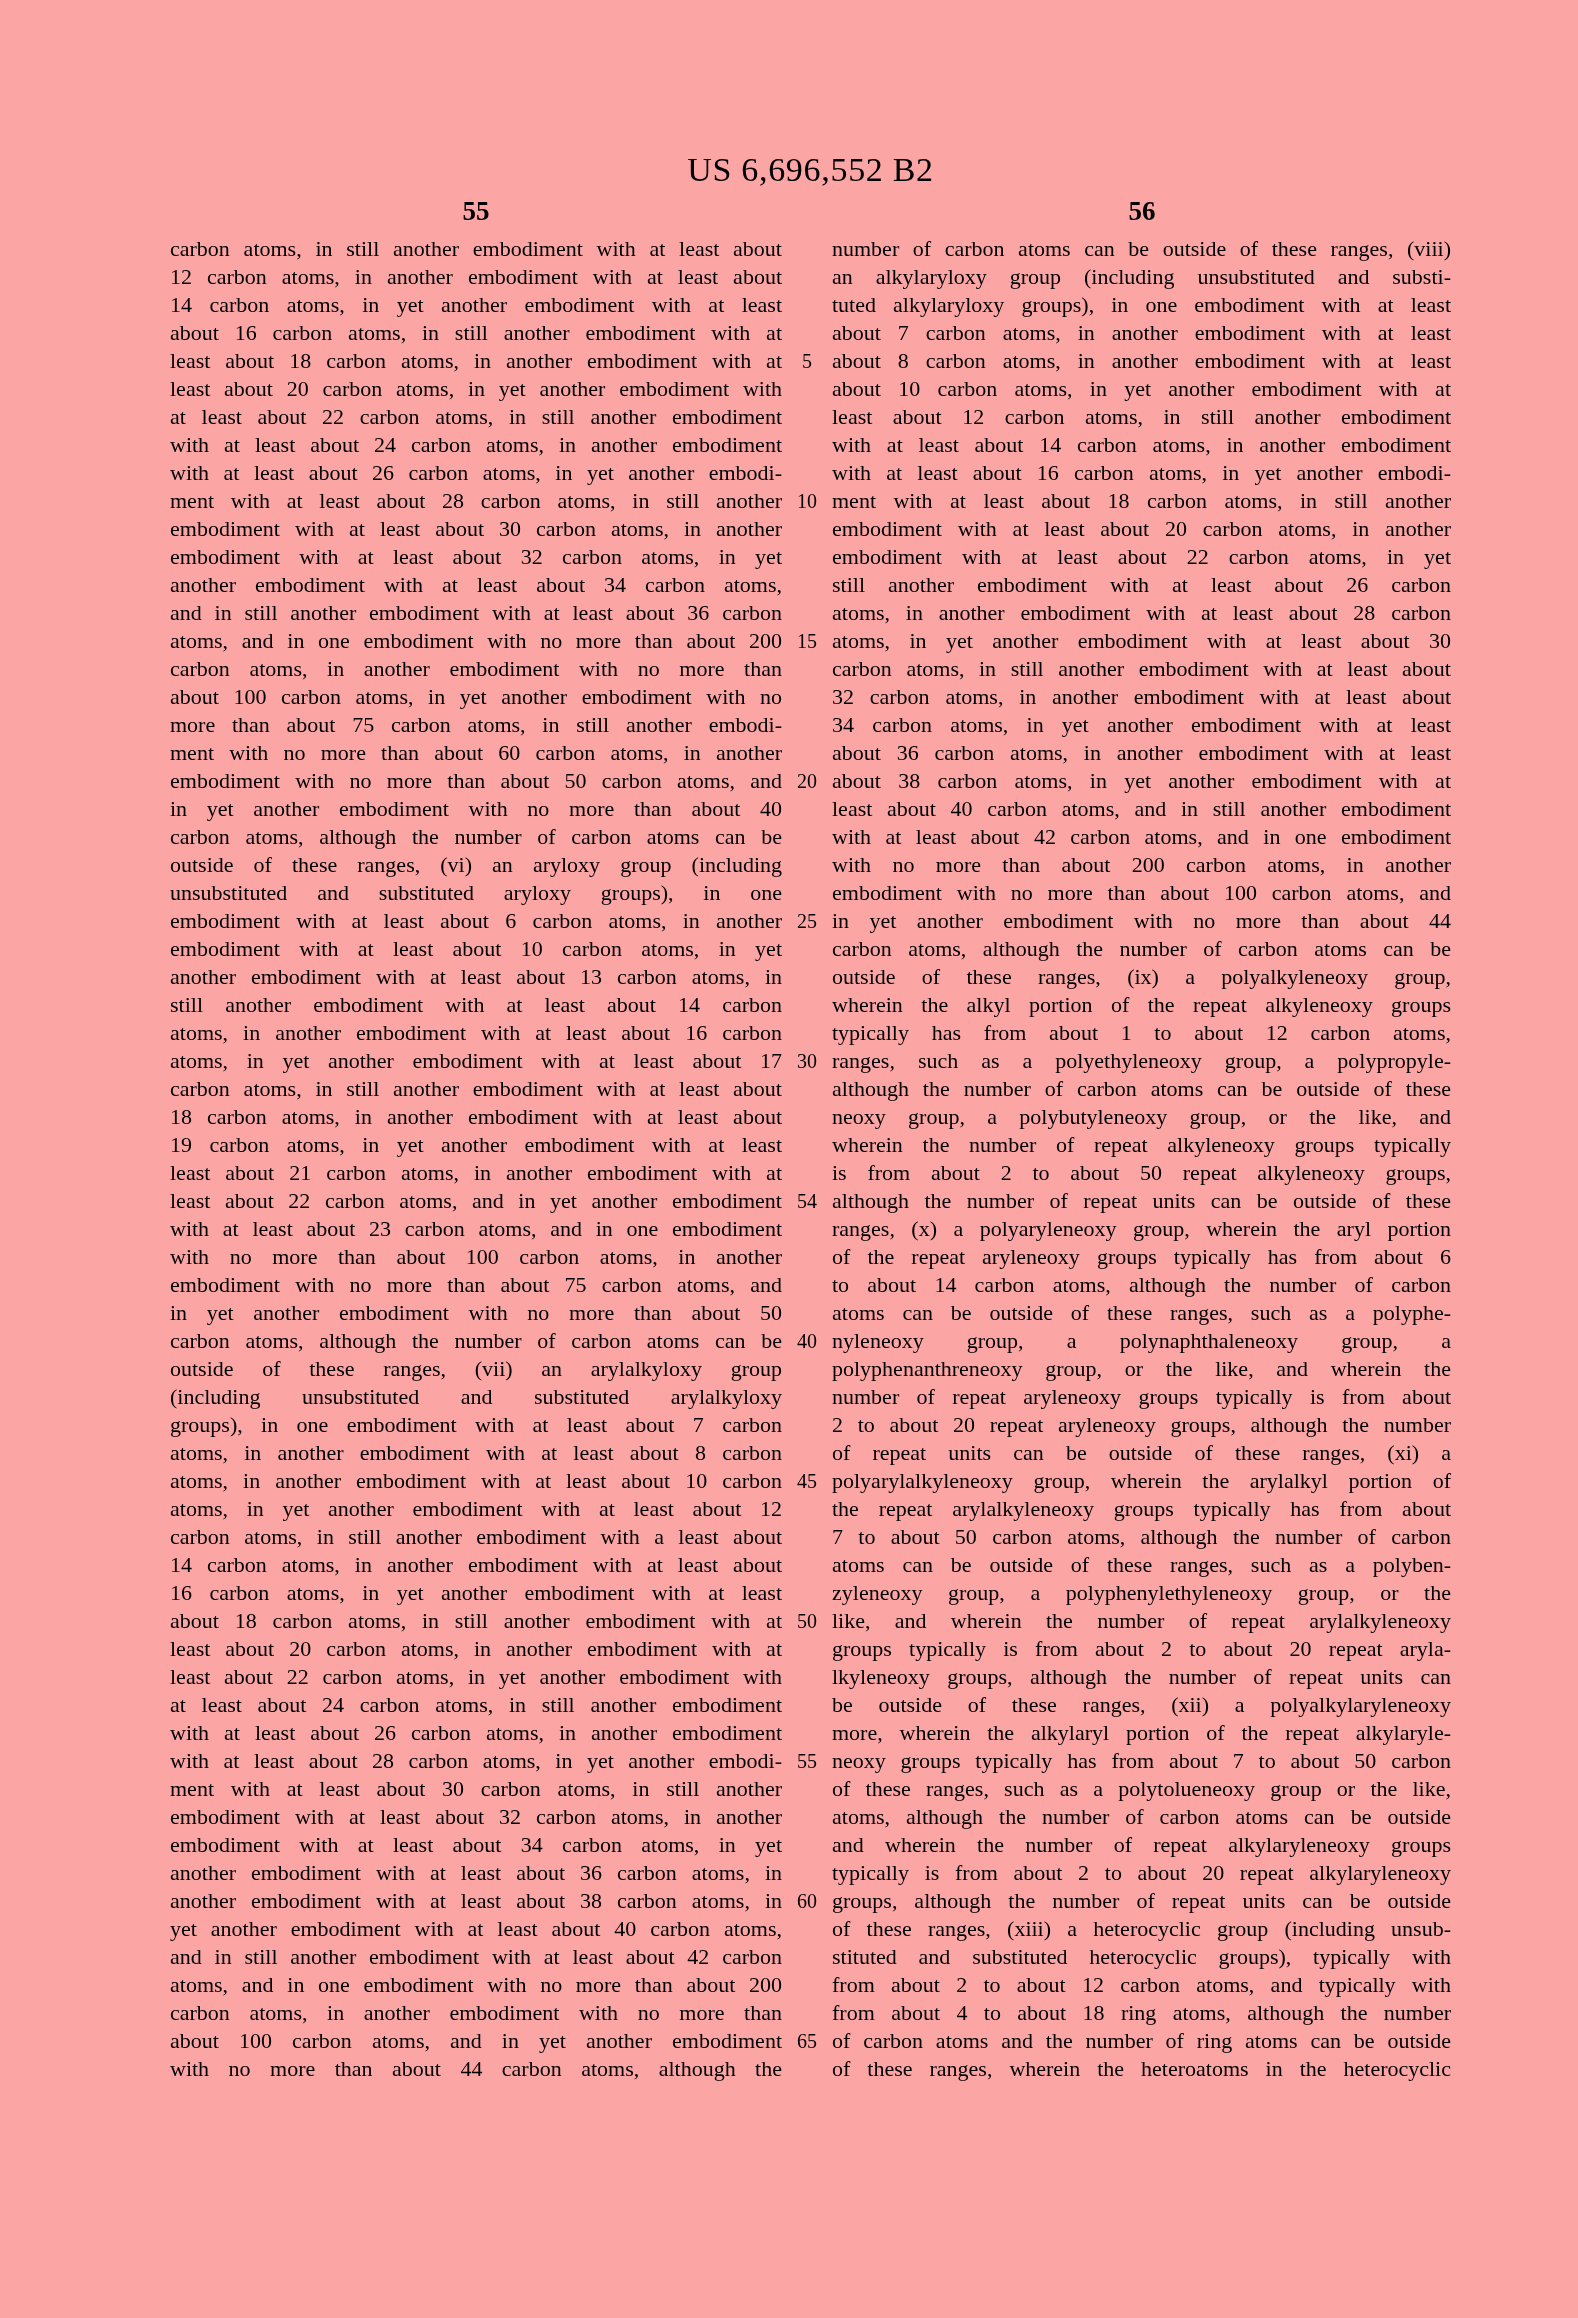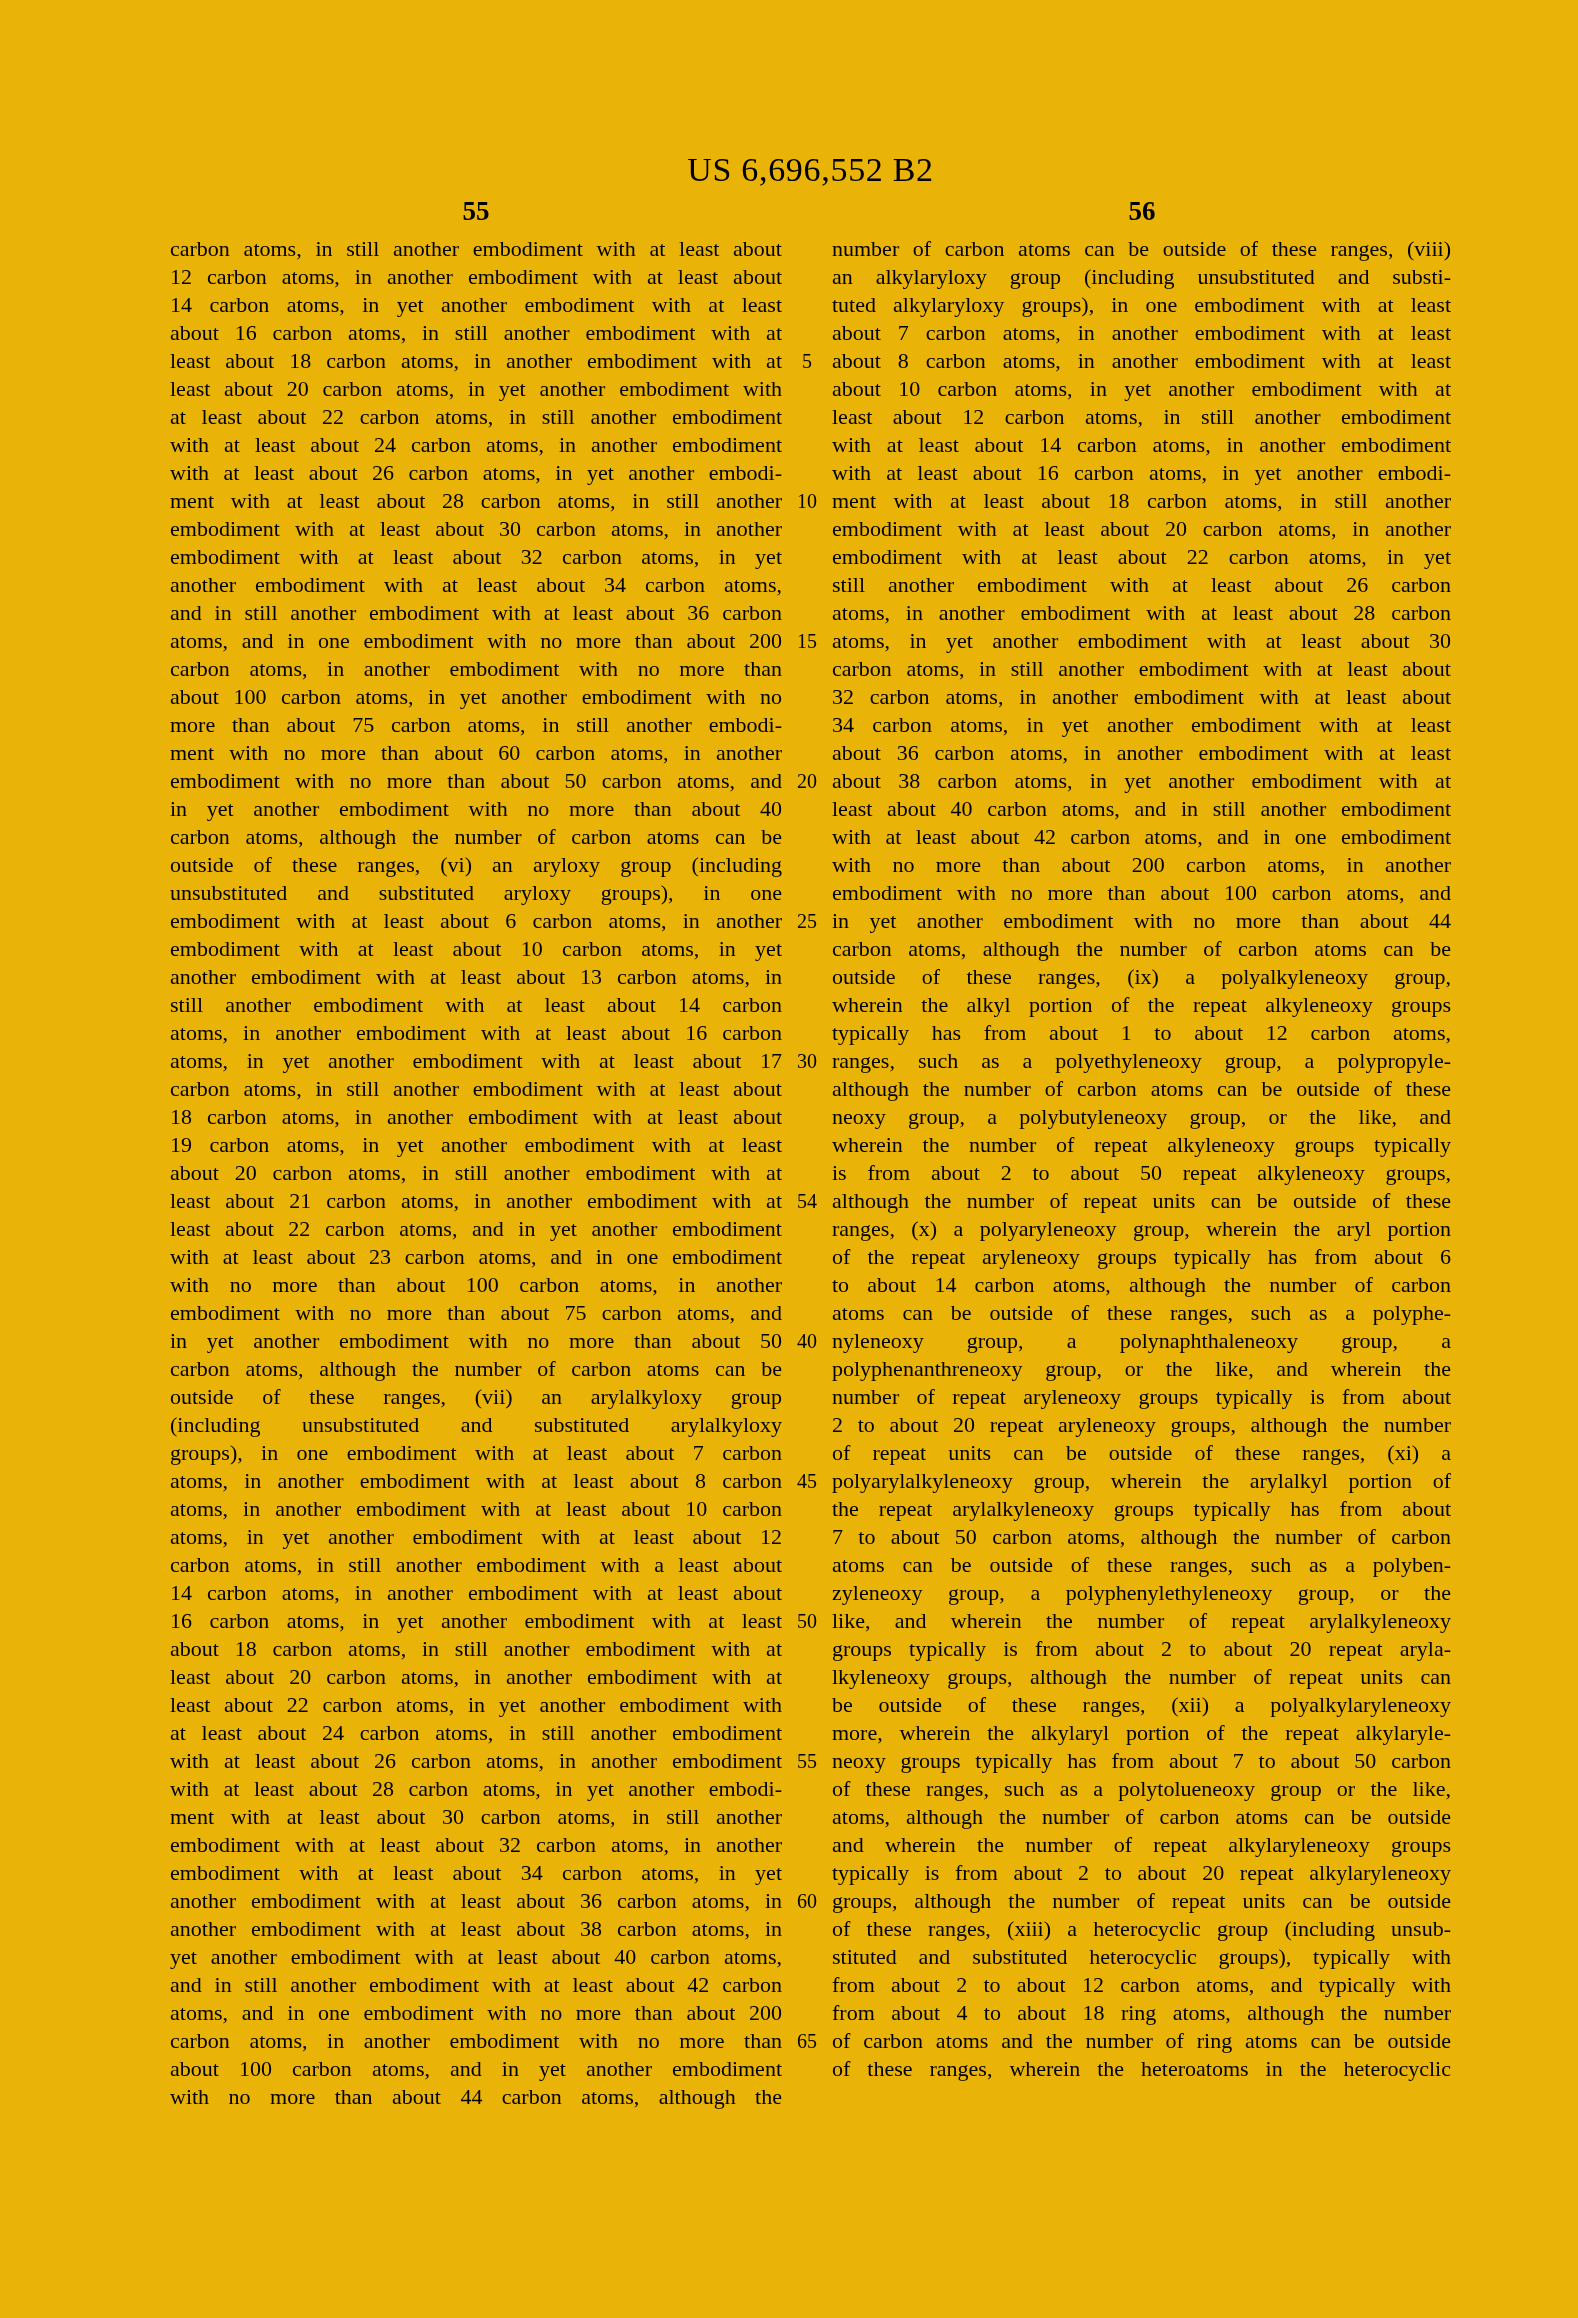--- a/index.html
+++ b/index.html
@@ -1,20 +1,20 @@
 <!DOCTYPE html>
 <html style="font-size:11px"><head>
 <meta charset="utf-8">
 <style>
   html, body { margin: 0; padding: 0; background: #ffffff; }
   .page {
     position: relative;
     width: 1578px;
     height: 2319px;
-    background: #eab308;
+    background: #fca5a5;
     color: #000000;
     font-family: "Liberation Serif", "DejaVu Serif", serif;
     overflow: hidden;
   }
   .patent-number {
     position: absolute;
     top: 151px;
     left: 170px;
     width: 1281px;
     text-align: center;
@@ -102,21 +102,20 @@
         <div class="line">unsubstituted and substituted aryloxy groups), in one</div>
         <div class="line">embodiment with at least about 6 carbon atoms, in another</div>
         <div class="line">embodiment with at least about 10 carbon atoms, in yet</div>
         <div class="line">another embodiment with at least about 13 carbon atoms, in</div>
         <div class="line">still another embodiment with at least about 14 carbon</div>
         <div class="line">atoms, in another embodiment with at least about 16 carbon</div>
         <div class="line">atoms, in yet another embodiment with at least about 17</div>
         <div class="line">carbon atoms, in still another embodiment with at least about</div>
         <div class="line">18 carbon atoms, in another embodiment with at least about</div>
         <div class="line">19 carbon atoms, in yet another embodiment with at least</div>
-        <div class="line">about 20 carbon atoms, in still another embodiment with at</div>
         <div class="line">least about 21 carbon atoms, in another embodiment with at</div>
         <div class="line">least about 22 carbon atoms, and in yet another embodiment</div>
         <div class="line">with at least about 23 carbon atoms, and in one embodiment</div>
         <div class="line">with no more than about 100 carbon atoms, in another</div>
         <div class="line">embodiment with no more than about 75 carbon atoms, and</div>
         <div class="line">in yet another embodiment with no more than about 50</div>
         <div class="line">carbon atoms, although the number of carbon atoms can be</div>
         <div class="line">outside of these ranges, (vii) an arylalkyloxy group</div>
         <div class="line">(including unsubstituted and substituted arylalkyloxy</div>
         <div class="line">groups), in one embodiment with at least about 7 carbon</div>

